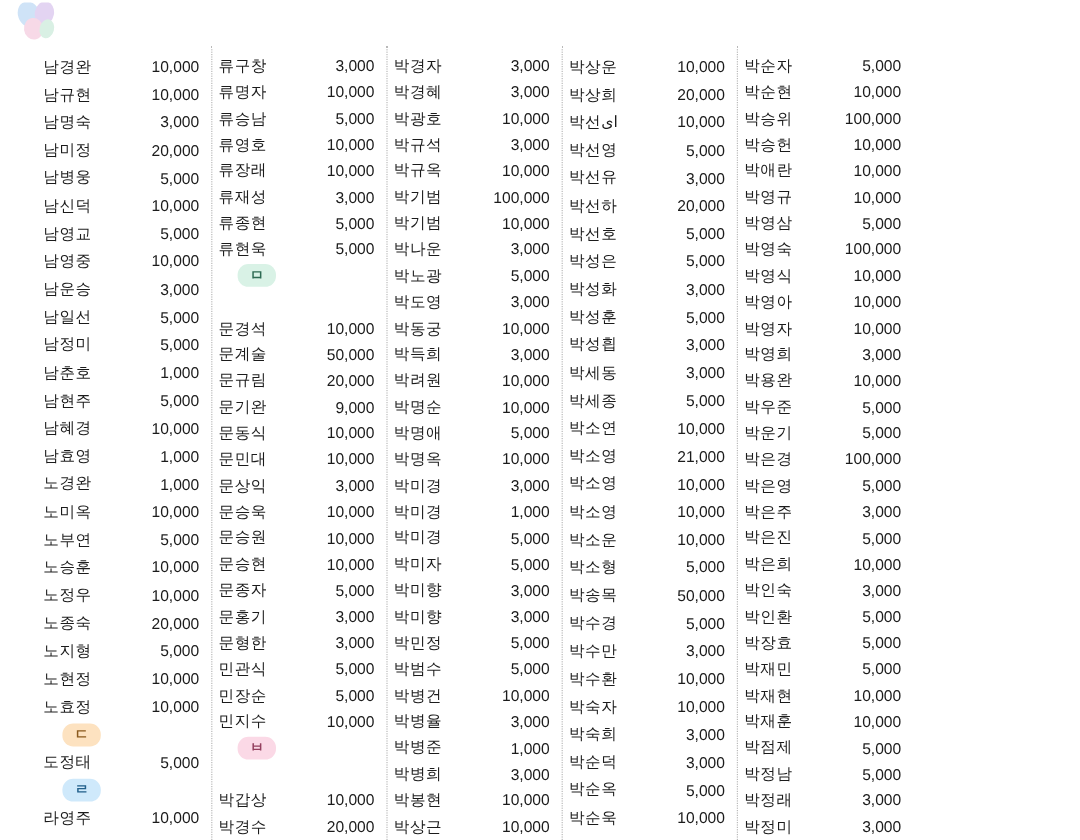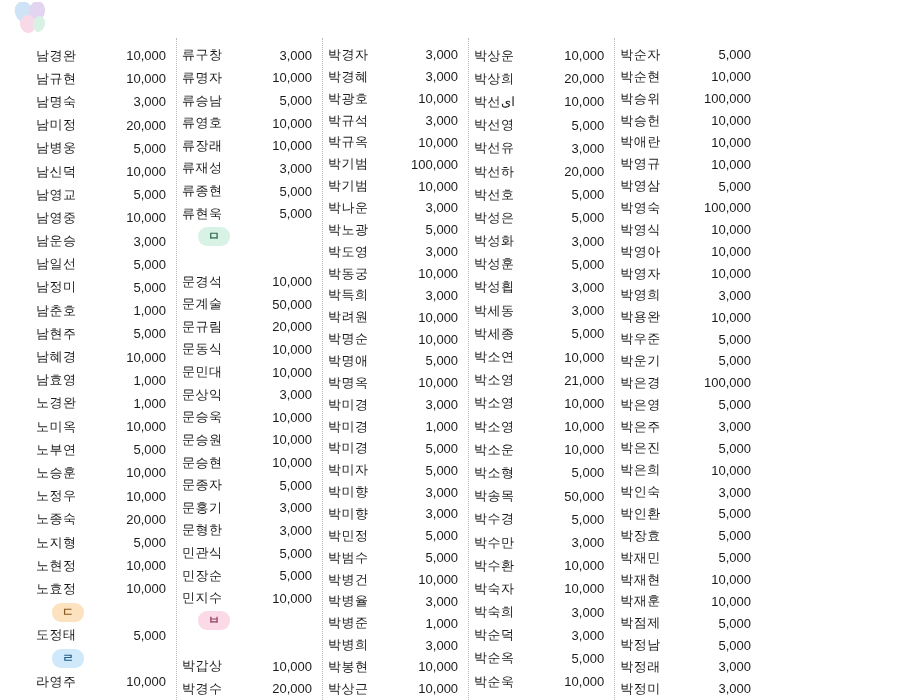--- a/index.html
+++ b/index.html
@@ -258,20 +258,24 @@
       </div>
       <div class="row">
         <span class="name">문계술</span>
         <span class="amount">50,000</span>
       </div>
       <div class="row">
         <span class="name">문규림</span>
         <span class="amount">20,000</span>
       </div>
       <div class="row">
+        <span class="name">문기완</span>
+        <span class="amount">9,000</span>
+      </div>
+      <div class="row">
         <span class="name">문동식</span>
         <span class="amount">10,000</span>
       </div>
       <div class="row">
         <span class="name">문민대</span>
         <span class="amount">10,000</span>
       </div>
       <div class="row">
         <span class="name">문상익</span>
         <span class="amount">3,000</span>

